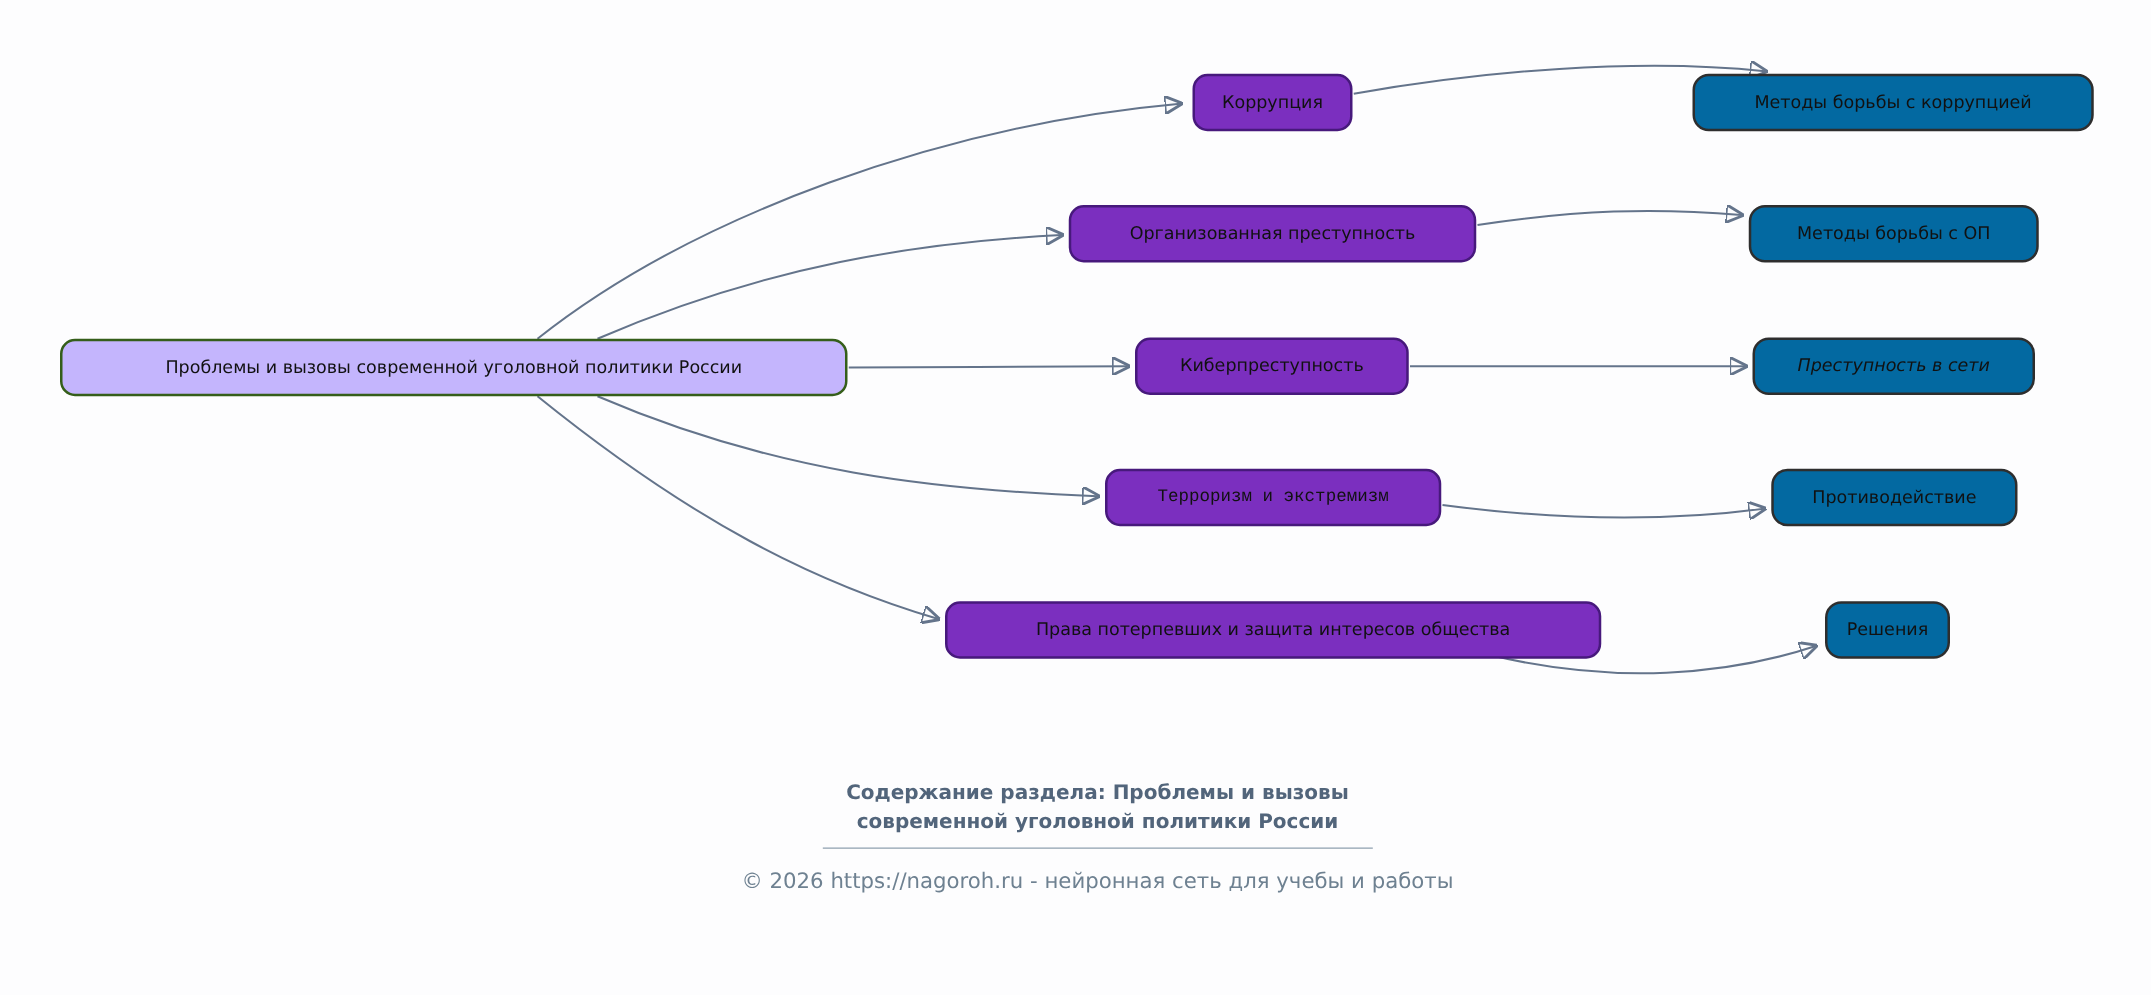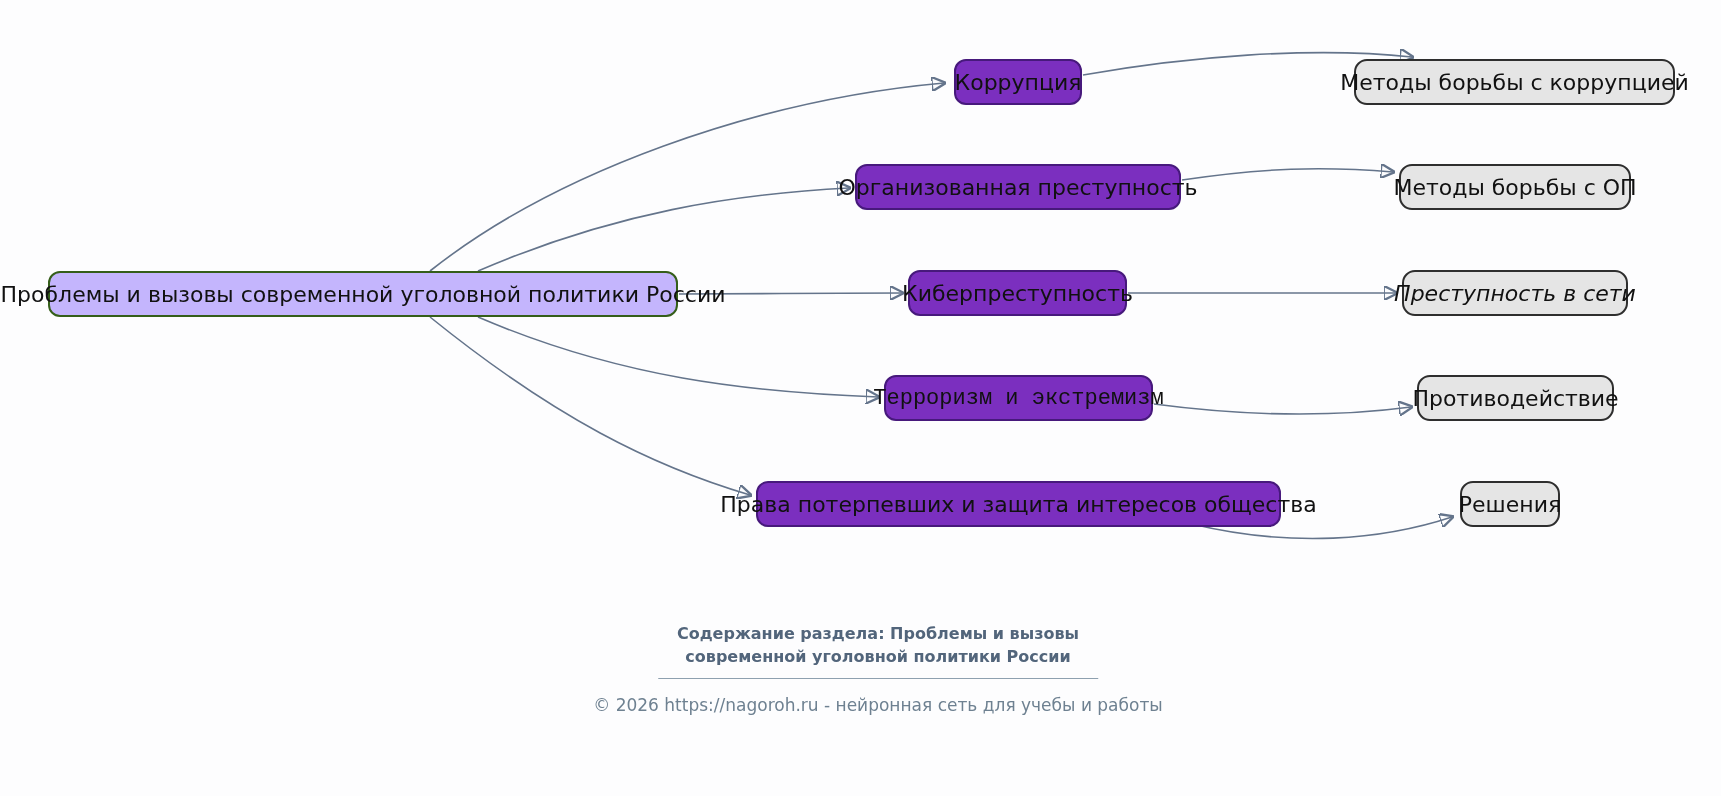--- a/index.html
+++ b/index.html
@@ -26,37 +26,37 @@
     stroke: #64748b;
     stroke-width: 1.6;
   }
   .node {
     position: absolute;
     display: flex;
     align-items: center;
     justify-content: center;
     box-sizing: border-box;
     height: 46px;
-    font-size: 22px;
+    font-size: 14px;
     color: #111111;
     white-space: nowrap;
     text-align: center;
   }
   .root-node {
     background: #c4b5fd;
     border: 2px solid #355e1a;
     border-radius: 12px;
   }
   .topic-node {
     background: #7b2fbf;
     border: 2px solid #47197c;
     border-radius: 12px;
   }
   .leaf-node {
-    background: #e5e5e5;
+    background: #0369a1;
     border: 2px solid #2e2e2e;
     border-radius: 13px;
   }
   .footer {
     position: absolute;
     left: 878px;
     top: 622px;
     transform: translateX(-50%);
     text-align: center;
   }

